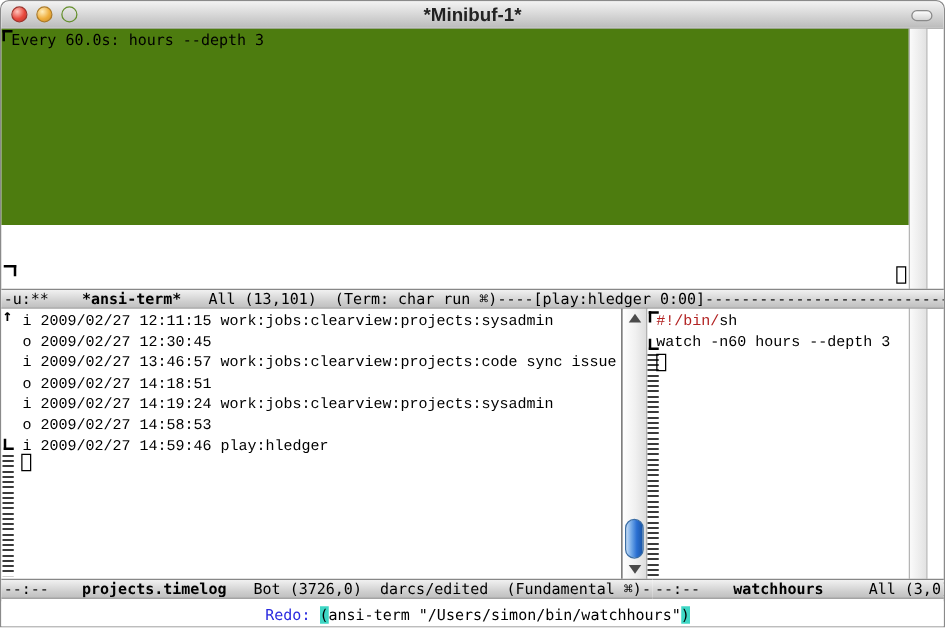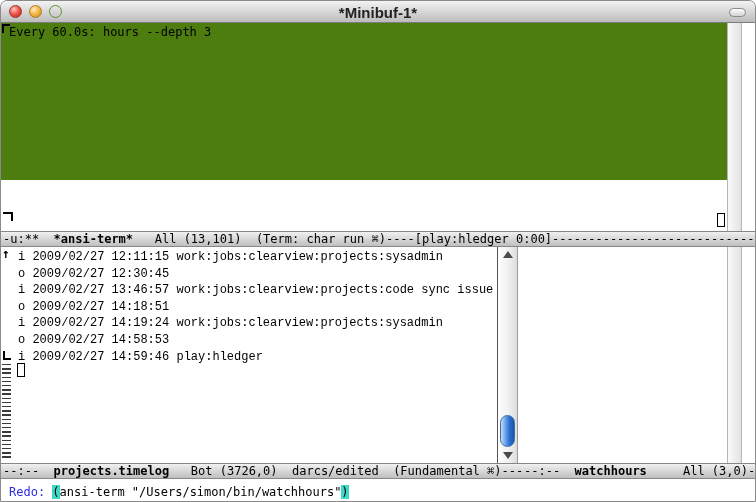--- a/index.html
+++ b/index.html
@@ -33,21 +33,21 @@
   .abs{position:absolute;}
   .mono16{line-height:16px;}
   .mono166{line-height:16.6px;font-family:Liberation Mono, monospace;}
   
   .modeline{
     position:absolute;box-sizing:border-box;overflow:hidden;white-space:pre;
     background:linear-gradient(#f1f1f1,#cdcdcd 70%,#c0c0c0);
     border-top:1px solid #878787;border-bottom:1px solid #878787;
     padding:1px 0 0 2px;height:16px;line-height:13px;
   }
-  .modeline b{font-weight:bold;}
+  .modeline b{font-weight:bold;margin-left:12px;}
   
   .corner-tl{border-left:2px solid #000;border-top:2px solid #000;width:6px;height:7px;}
   .corner-bl{border-left:2px solid #000;border-bottom:2px solid #000;width:6px;height:7px;}
   .corner-tr{border-right:2px solid #000;border-top:2px solid #000;width:8px;height:7px;}
   .dashes{
     width:9px;
     background:repeating-linear-gradient(180deg,#3a3a3a 0,#3a3a3a 1.5px,transparent 1.5px,transparent 4.2px);
   }
   .up-arrow{font-size:13px;font-weight:bold;line-height:12px;}
   
@@ -65,21 +65,21 @@
   }
   .sb-thumb{
     position:absolute;left:2px;width:15px;height:32px;border-radius:8px;
     background:linear-gradient(90deg,#c3dcf8,#6aa3e6 35%,var(--thumb-blue,#2a6fd2) 65%,#1b56a8);
     border:1px solid #3b6ea5;box-sizing:border-box;
   }
   .sb-arrow{position:absolute;left:50%;transform:translateX(-50%);width:0;height:0;}
   .sb-arrow.up{border-left:5px solid transparent;border-right:5px solid transparent;border-bottom:7px solid #4a4a4a;}
   .sb-arrow.down{border-left:5px solid transparent;border-right:5px solid transparent;border-top:7px solid #4a4a4a;}
   
-  .minibuffer{position:absolute;left:0;top:480px;width:100%;height:22px;background:#fff;padding:4px 0 0 8px;box-sizing:border-box;white-space:pre;}
+  .minibuffer{position:absolute;left:0;top:480px;width:100%;height:22px;background:#fff;padding:4px 0 0 8px;box-sizing:border-box;white-space:pre;text-align:center;}
   .prompt{color:var(--prompt-blue,#2a2ae0);}
   .paren{background:var(--paren-bg,#3fd7c5);}
   .shebang{color:var(--shebang-red,#b22222);}
   .ml-left{left:0;top:462px;width:521px;}
   .ml-right{left:521px;top:462px;width:235px;}
 </style>
 </head>
 <body>
 
 <div class="window">
@@ -117,20 +117,28 @@
     <div class="abs hollow-cursor" style="left:16px;top:116px;"></div>
     <div class="abs dashes" style="left:1px;top:117px;height:97px;"></div>
   </div>
 
   <div class="sb-track" style="left:496px;top:246px;width:21px;height:216px;">
     <div class="sb-arrow up" style="top:4px;"></div>
     <div class="sb-thumb" style="top:168px;"></div>
     <div class="sb-arrow down" style="bottom:4px;"></div>
   </div>
 
+  <div class="abs" style="left:517px;top:246px;width:209px;height:216px;background:#fff;">
+    <div class="abs corner-tl" style="left:1px;top:2px;"></div>
+    <div class="abs corner-bl" style="left:1px;top:24px;"></div>
+    <div class="abs dashes" style="left:0px;top:36px;height:178px;"></div>
+    <pre class="abs mono166" style="left:7px;top:2px;"><span class="shebang">#!/bin/</span><span>sh</span></pre>
+    <pre class="abs mono166" style="left:7px;top:18.6px;">watch -n60 hours --depth 3</pre>
+    <div class="abs hollow-cursor" style="left:7px;top:36px;"></div>
+  </div>
   <div class="sb-strip" style="left:726px;top:246px;width:15px;height:216px;"></div>
 
   <div class="modeline ml-left"><span>--:--  </span><b>projects.timelog</b><span>   Bot (3726,0)  darcs/edited  (Fundamental ⌘)----[</span></div>
   <div class="modeline ml-right"><span>--:--  </span><b>watchhours</b><span>     All (3,0)--</span></div>
 
   <div class="minibuffer"><span class="prompt">Redo: </span><span class="paren">(</span><span>ansi-term "/Users/simon/bin/watchhours"</span><span class="paren">)</span></div>
 
 </div>
 
 </body></html>

